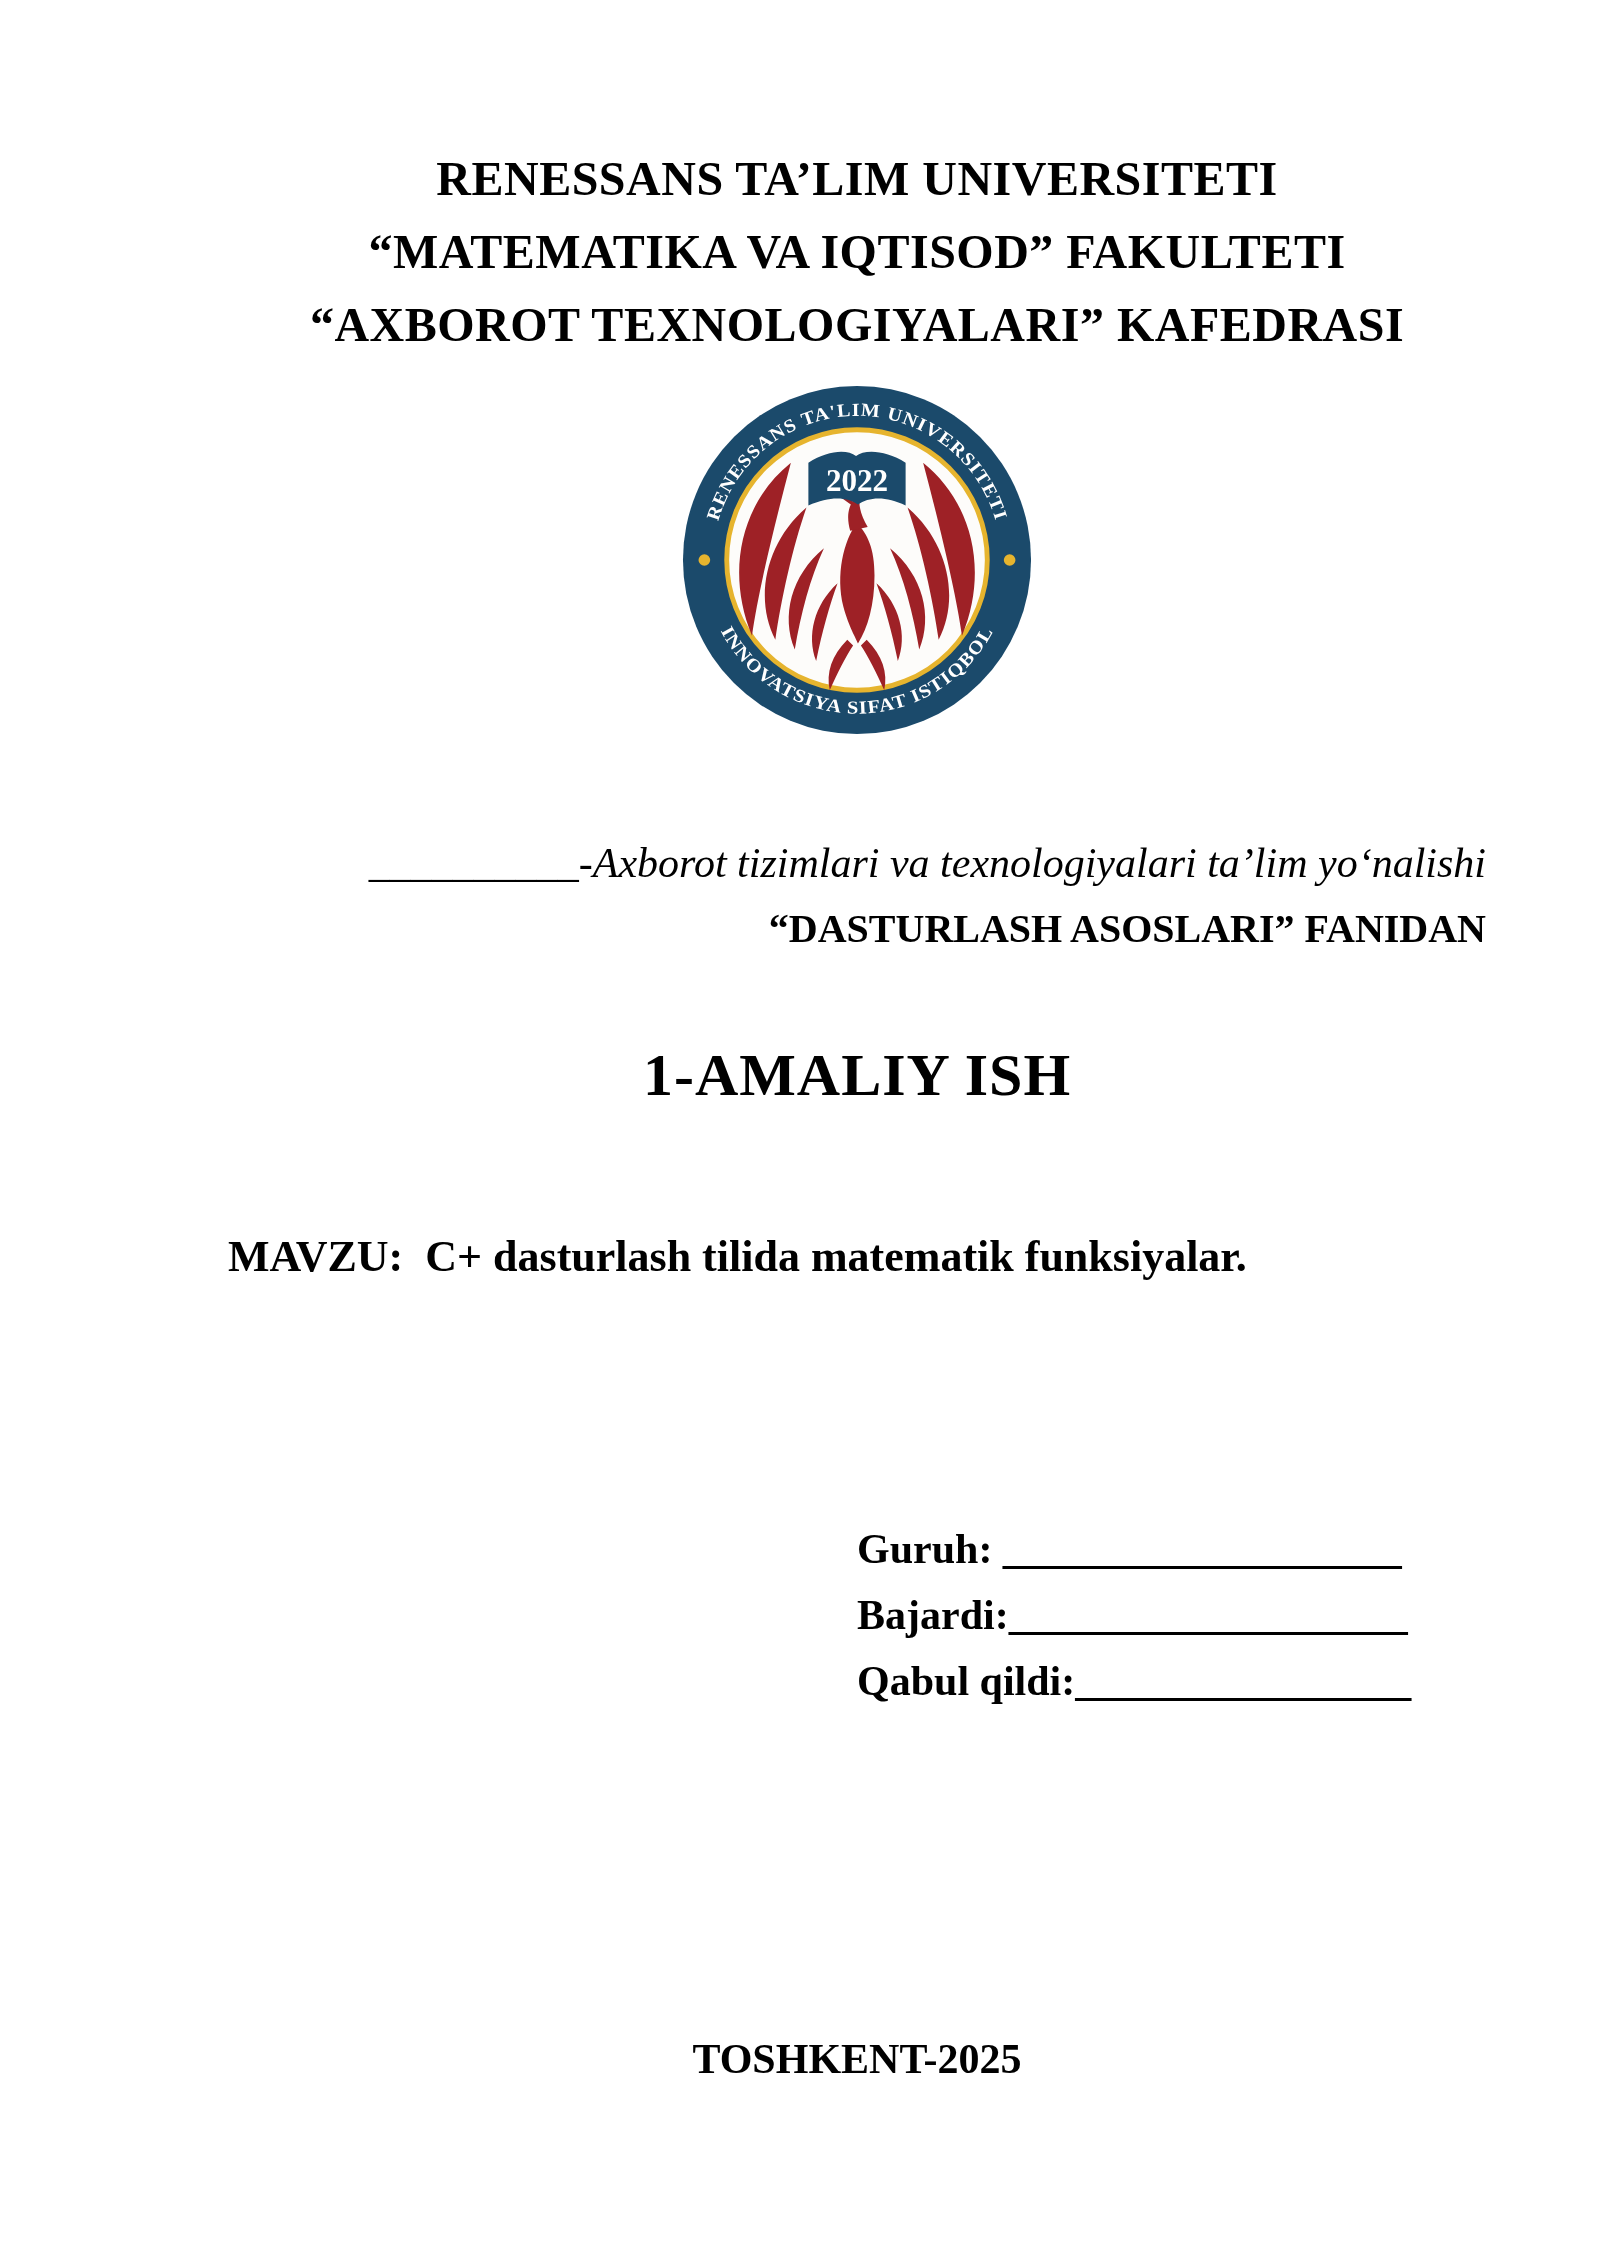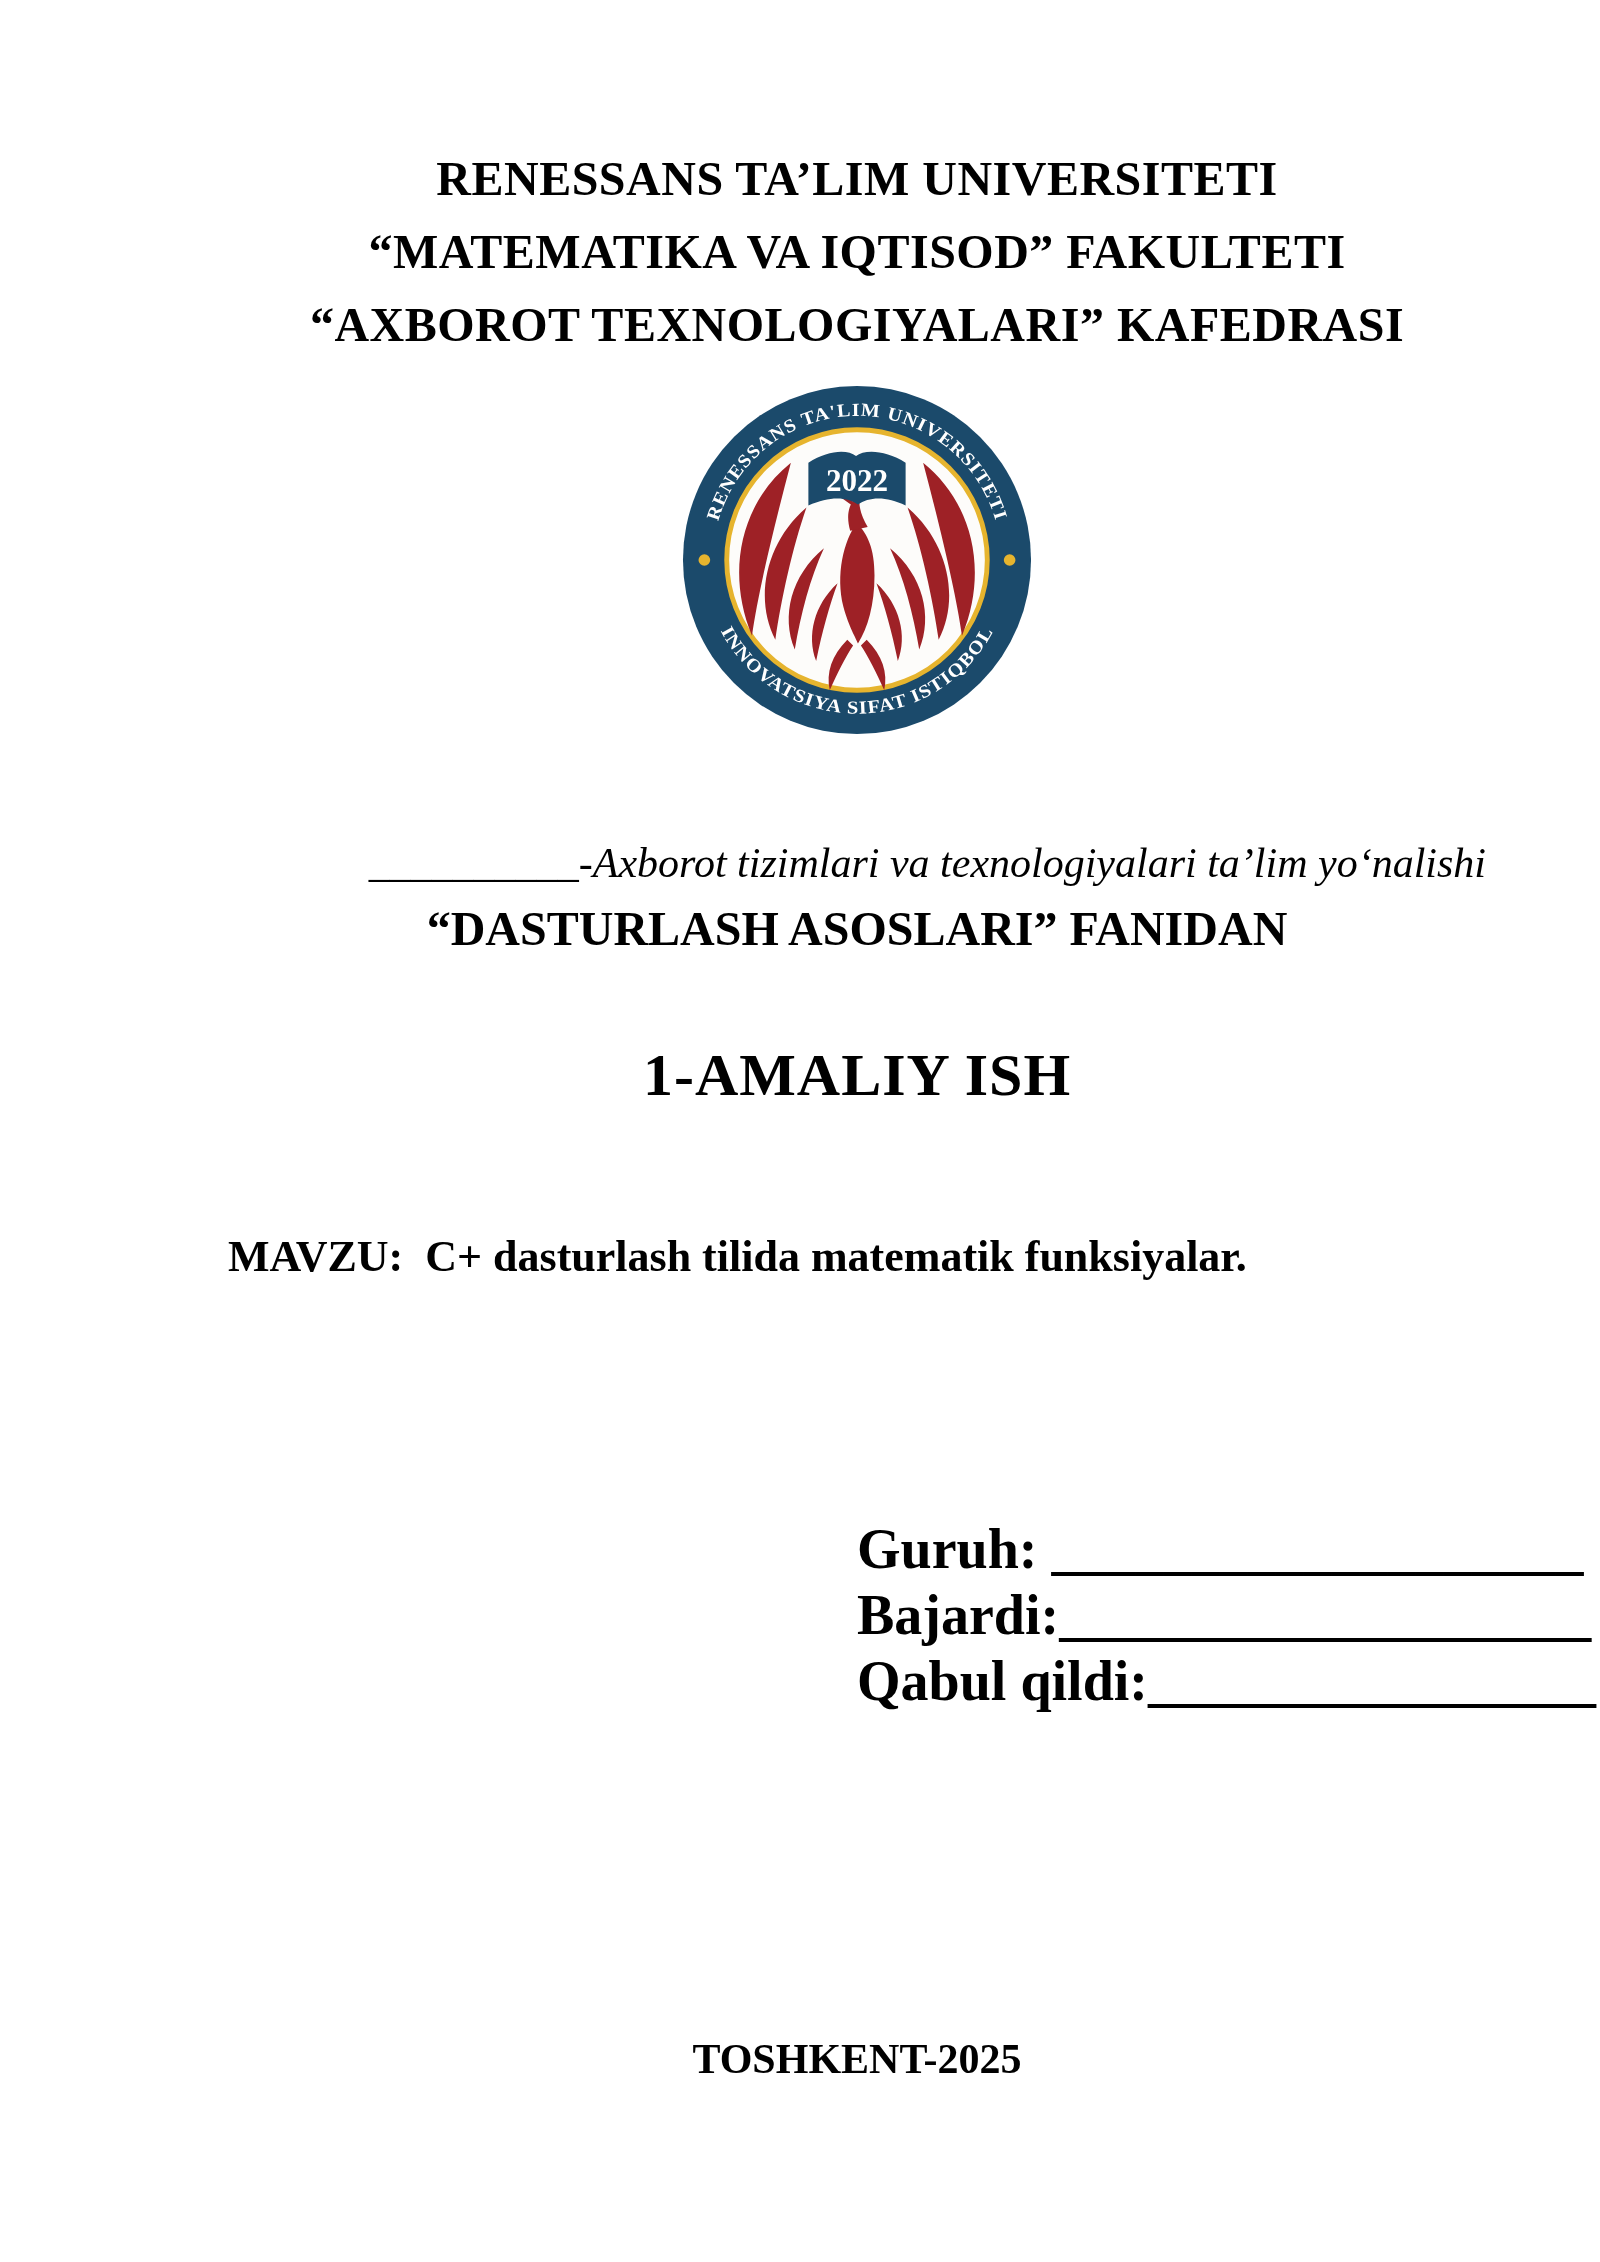--- a/index.html
+++ b/index.html
@@ -37,23 +37,23 @@
   .direction {
     margin-top: 102px;
     font-style: italic;
     font-size: 42px;
     line-height: 52px;
     text-align: right;
   }
   .subject {
     margin-top: 12px;
     font-weight: bold;
-    font-size: 48px;
+    font-size: 40px;
     line-height: 56px;
-    text-align: center;
+    text-align: right;
   }
   .main-title {
     margin-top: 78px;
     font-weight: bold;
     font-size: 60px;
     line-height: 80px;
     text-align: center;
     letter-spacing: 1px;
   }
   .topic {
@@ -61,21 +61,21 @@
     font-weight: bold;
     font-size: 44px;
     line-height: 54px;
     text-align: left;
     white-space: pre;
   }
   .signature {
     margin-top: 232px;
     margin-left: 50%;
     font-weight: bold;
-    font-size: 56px;
+    font-size: 42px;
     line-height: 66px;
     white-space: nowrap;
     font-family: Liberation Serif, serif;
   }
   .footer {
     margin-top: 320px;
     font-weight: bold;
     font-size: 42px;
     line-height: 50px;
     text-align: center;

